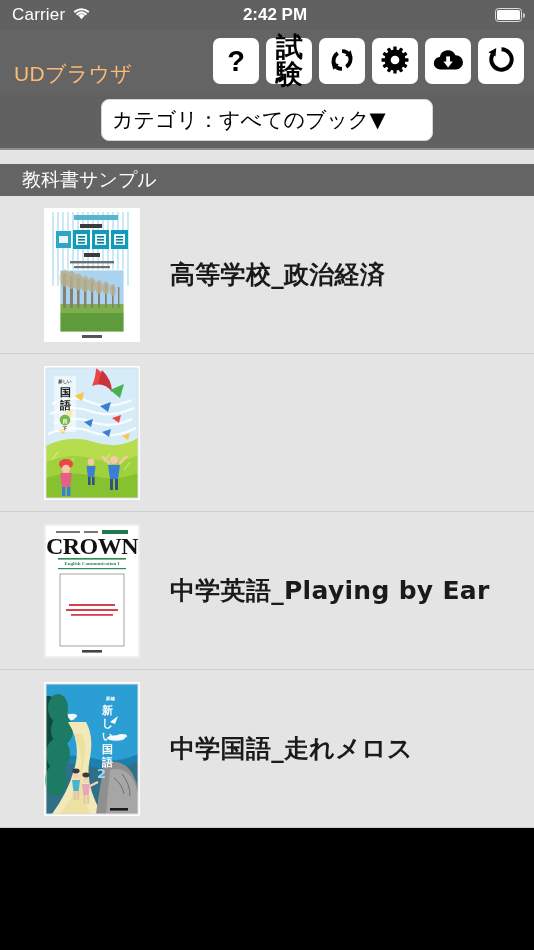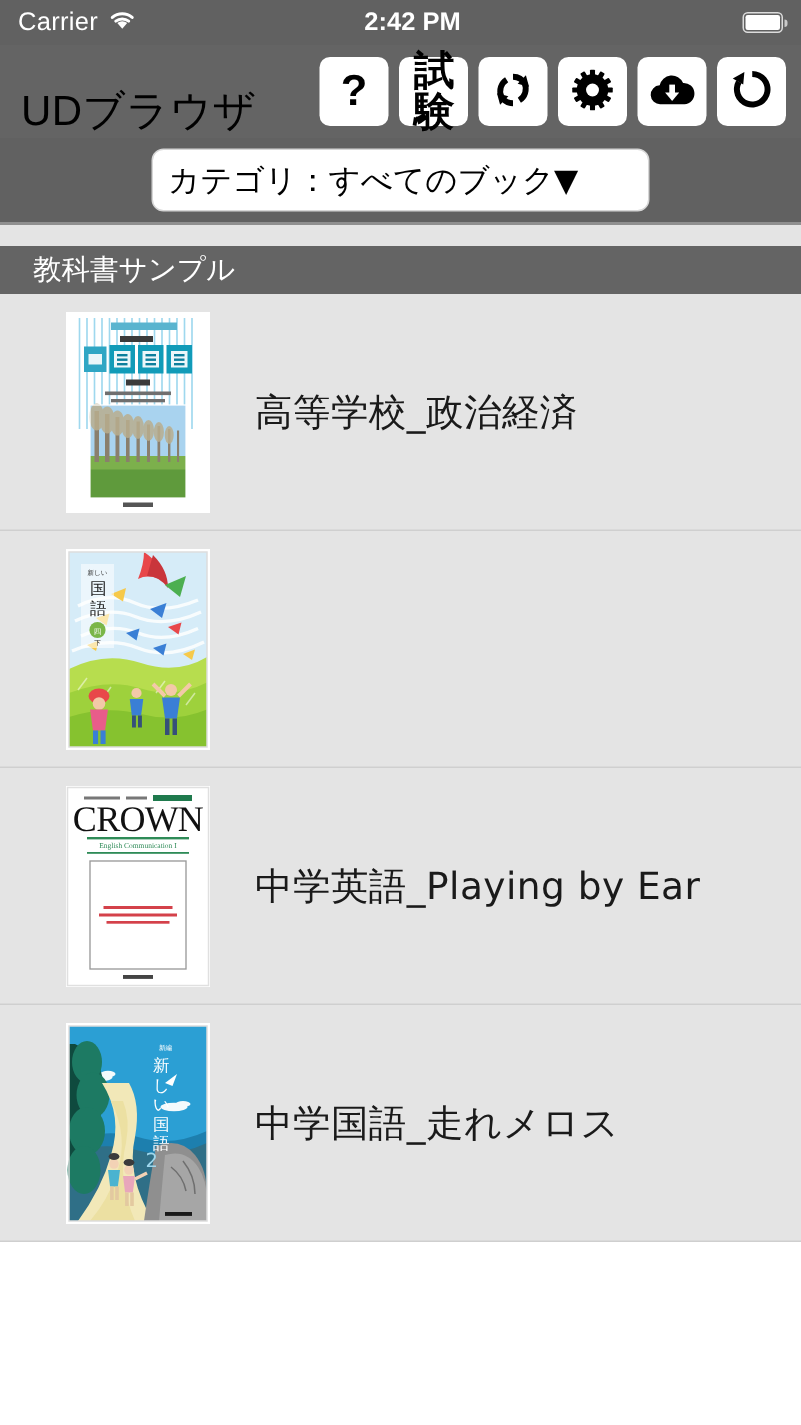--- a/index.html
+++ b/index.html
@@ -79,22 +79,22 @@
   
   .app-header {
     height: 62px;
     background: #646464;
     display: flex;
     align-items: center;
     padding: 0 10px 0 14px;
     flex: 0 0 auto;
   }
   .app-title {
-    color: #000000;
-    font-size: 28px;
+    color: #fdba74;
+    font-size: 21px;
     line-height: 25px;
     letter-spacing: .3px;
     white-space: nowrap;
     margin-top: 24px;
   }
   .app-title .line2 { display: block; }
 
   .toolbar {
     margin-left: auto;
     display: flex;
@@ -166,22 +166,23 @@
     color: #ffffff;
     font-size: 19px;
     flex: 0 0 auto;
     margin-top: 14px;
     font-family: "DejaVu Sans", "Liberation Sans", sans-serif;
   }
 
   
   .book-list {
     flex: 1 1 auto;
-    background: #ffffff;
+    background: #000000;
     overflow: hidden;
+    font-weight: bold;
   }
   .book-row {
     height: 158px;
     display: flex;
     align-items: center;
     border-bottom: 1px solid #cfcfcf;
     cursor: pointer;
     background: #e4e4e4;
   }
   .book-cover-wrap {

